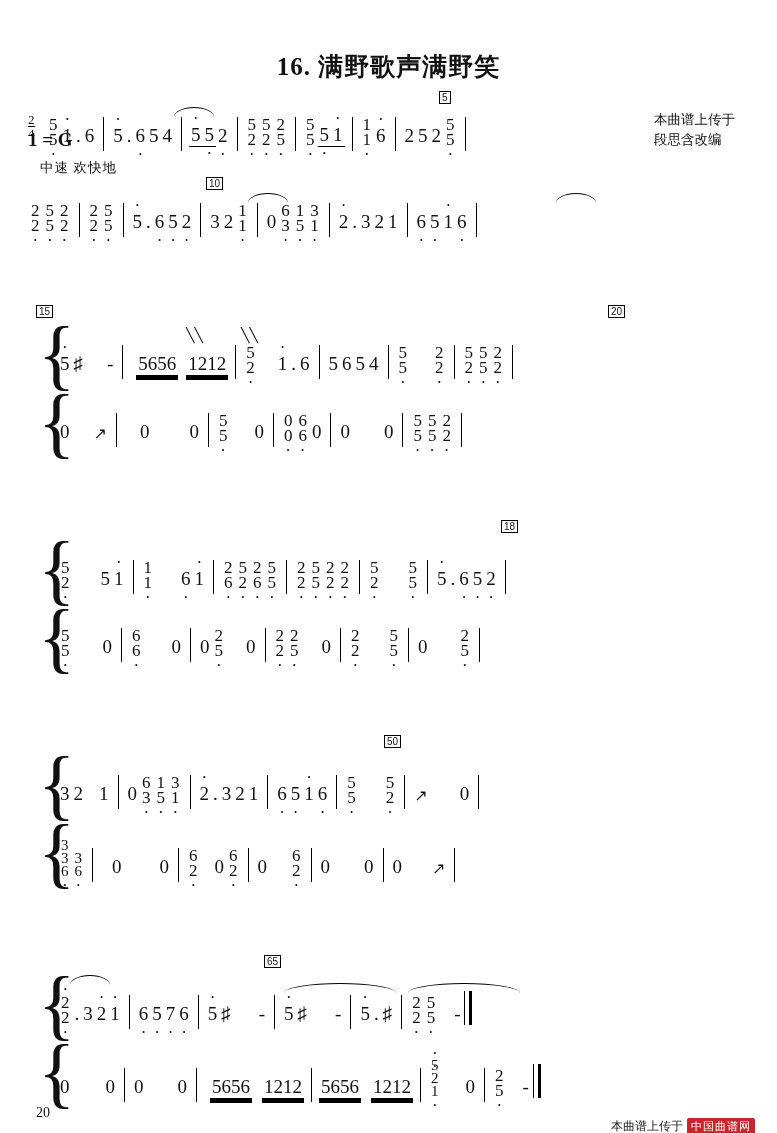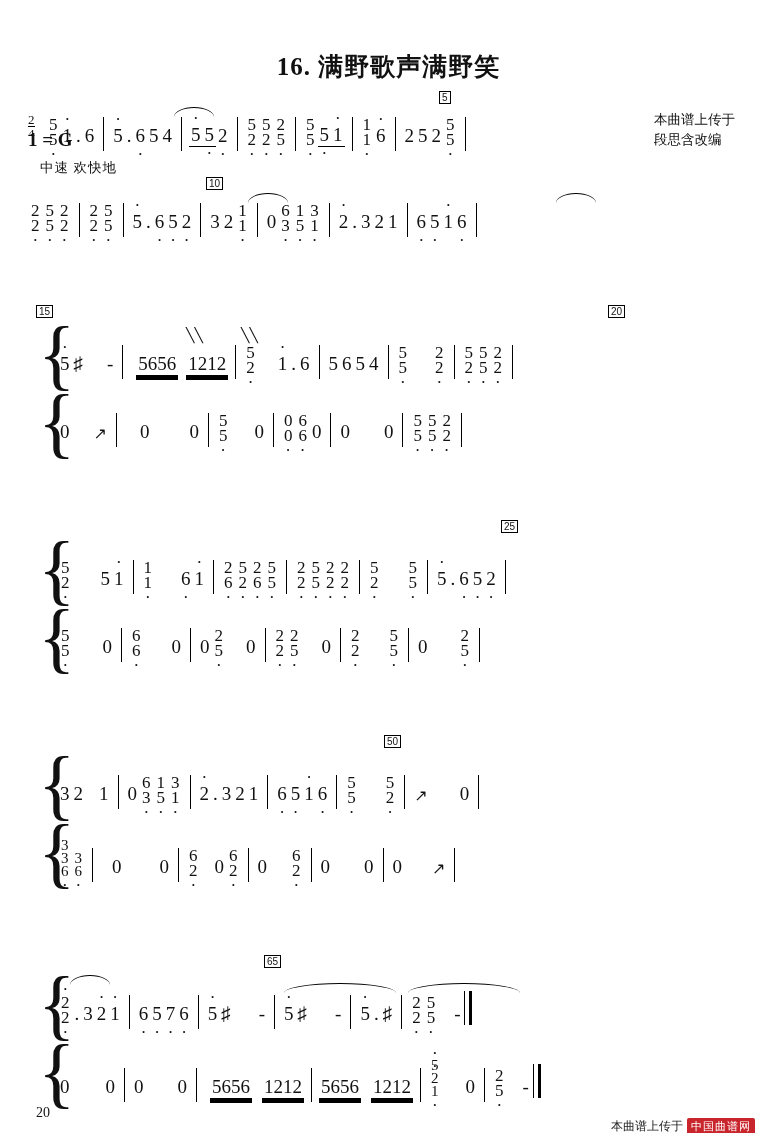--- a/index.html
+++ b/index.html
@@ -393,21 +393,21 @@
         </span>
       <span class="stk">
           <span>2</span>
           <span class="db">2</span>
         </span>
       <span class="bar"></span>
     </div>
   </div>
 
   <div class="row" style="top:155px;height:150px;">
-    <div class="mnum" style="left:465px; top:-8px;">25</div>
+    <div class="mnum" style="left:465px; top:-8px;">18</div>
 
     <div class="brace" style="left:2px; top:6px;">{</div>
     <div class="brace" style="left:2px; top:74px;">{</div>
 
     <div class="nl" style="left:22px; top:28px;">
       <span class="stk">
           <span>5</span>
           <span class="db">2</span>
         </span>
       <span class="g" style="margin-left:26px">5</span>

